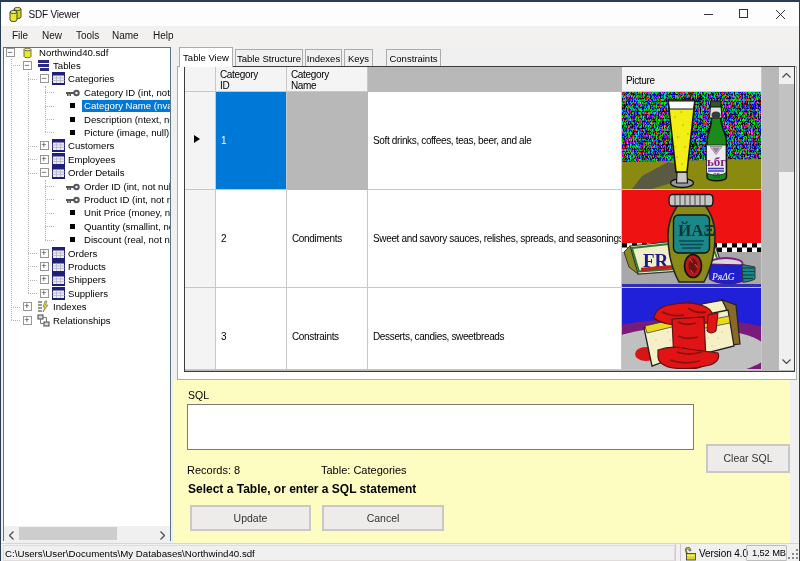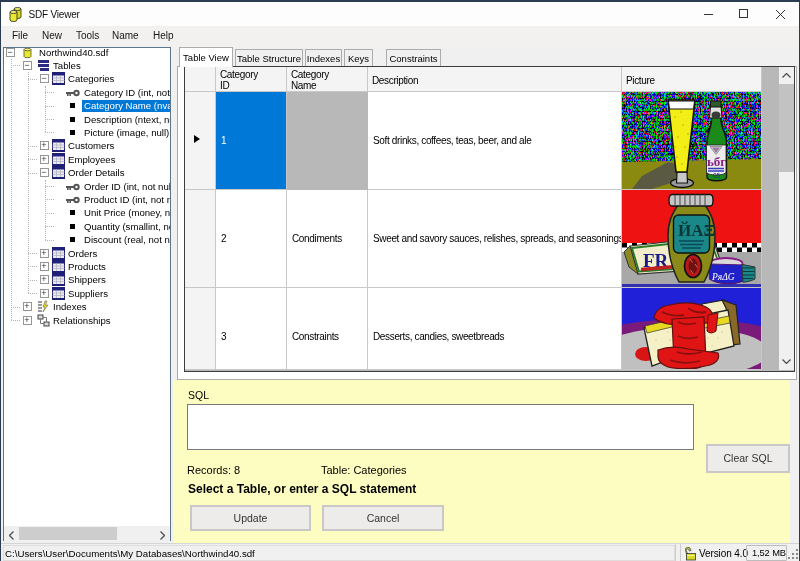--- a/index.html
+++ b/index.html
@@ -308,23 +308,20 @@
   <div class="tab" style="left:385px;top:47px;width:55px;height:18px;line-height:17px">Constraints</div>
   <div id="tabpage"></div>
 
   <div id="grid">
       <div class="gcell ghead" style="left:0px;top:0px;width:31px;height:25px;"></div>
       <div class="gcell ghead" style="left:31px;top:0px;width:71px;height:25px;">
         <div class="gtext" style="left:4px;top:2px">Category<br>ID</div>
       </div>
       <div class="gcell ghead" style="left:102px;top:0px;width:81px;height:25px;">
         <div class="gtext" style="left:4px;top:2px">Category<br>Name</div>
-      </div>
-      <div class="gcell ghead" style="left:183px;top:0px;width:254px;height:25px;">
-        <div class="gtext" style="left:4px;top:8px">Description</div>
       </div>
       <div class="gcell ghead" style="left:437px;top:0px;width:140px;height:25px;">
         <div class="gtext" style="left:4px;top:8px">Picture</div>
       </div>
       <div class="gcell ghead rowhdr cur" style="left:0px;top:25px;width:31px;height:98px;"></div>
       <div class="gcell selcell" style="left:31px;top:25px;width:71px;height:98px;background:#0078d7;color:#fff">
         <div class="gtext" style="left:5px;top:43px">1</div>
       </div>
       <div class="gcell " style="left:183px;top:25px;width:254px;height:98px;">
         <div class="gtext" style="left:5px;top:43px">Soft drinks, coffees, teas, beer, and ale</div>

